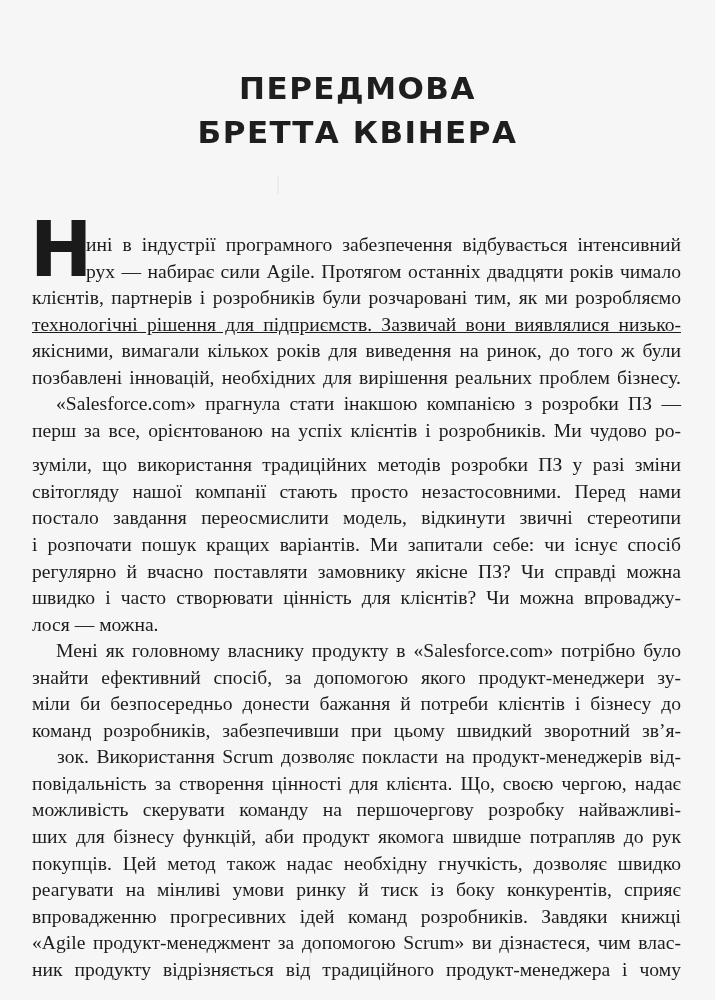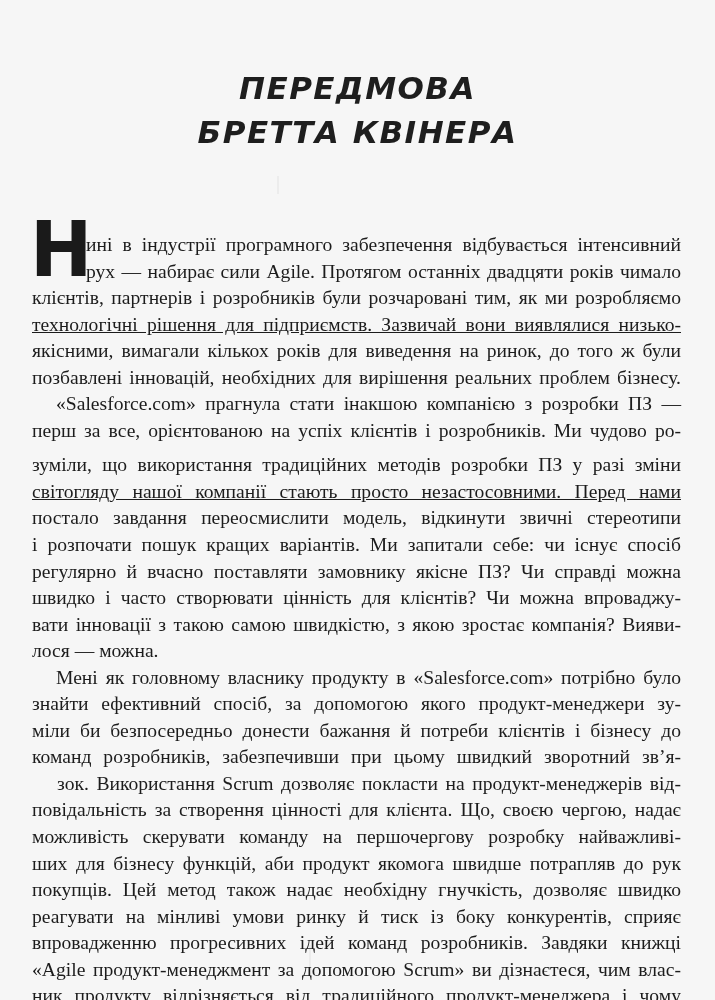--- a/index.html
+++ b/index.html
@@ -19,21 +19,20 @@
     left: 0;
     top: 66px;
     width: 715px;
     text-align: center;
     font-family: "DejaVu Sans", sans-serif;
     font-weight: bold;
     font-size: 31px;
     line-height: 44px;
     letter-spacing: 1.5px;
     color: #1e1e1e;
-    font-style: italic;
   }
   .title div { white-space: nowrap; }
   .faint-mark {
     position: absolute;
     width: 2px;
     background: #ececec;
   }
   .dropcap {
     position: absolute;
     left: 30px;
@@ -96,26 +95,25 @@
     <span class="line" style="white-space: normal; word-spacing: 0px;">клієнтів, партнерів і розробників були розчаровані тим, як ми розробляємо</span>
     <span class="line" style="white-space: normal; word-spacing: 0px; text-decoration: underline;">технологічні рішення для підприємств. Зазвичай вони виявлялися низько-</span>
     <span class="line" style="white-space: normal; word-spacing: 0px;">якісними, вимагали кількох років для виведення на ринок, до того ж були</span>
     <span class="line" style="white-space: normal; word-spacing: 0px;">позбавлені інновацій, необхідних для вирішення реальних проблем бізнесу.</span>
   </div>
 
   <div>
     <span class="line para-start" style="white-space: normal; word-spacing: 0px;">«Salesforce.com» прагнула стати інакшою компанією з розробки ПЗ —</span>
     <span class="line" style="white-space: normal; word-spacing: 0px;">перш за все, орієнтованою на успіх клієнтів і розробників. Ми чудово ро-</span>
     <span class="line" style="white-space: normal; word-spacing: 0px; margin-top: 8px;">зуміли, що використання традиційних методів розробки ПЗ у разі зміни</span>
-    <span class="line" style="white-space: normal; word-spacing: 0px; text-decoration: underline;">світогляду нашої компанії стають просто незастосовними. Перед нами</span>
+    <span class="line" style="white-space: normal; word-spacing: 0px;">світогляду нашої компанії стають просто незастосовними. Перед нами</span>
     <span class="line" style="white-space: normal; word-spacing: 0px;">постало завдання переосмислити модель, відкинути звичні стереотипи</span>
     <span class="line" style="white-space: normal; word-spacing: 0px;">і розпочати пошук кращих варіантів. Ми запитали себе: чи існує спосіб</span>
     <span class="line" style="white-space: normal; word-spacing: 0px;">регулярно й вчасно поставляти замовнику якісне ПЗ? Чи справді можна</span>
     <span class="line" style="white-space: normal; word-spacing: 0px;">швидко і часто створювати цінність для клієнтів? Чи можна впроваджу-</span>
-    <span class="line" style="white-space: normal; word-spacing: 0px;">вати інновації з такою самою швидкістю, з якою зростає компанія? Вияви-</span>
     <span class="line last" style="white-space: normal; word-spacing: 0px;">лося — можна.</span>
   </div>
 
   <div>
     <span class="line para-start" style="white-space: normal; word-spacing: 0px;">Мені як головному власнику продукту в «Salesforce.com» потрібно було</span>
     <span class="line" style="white-space: normal; word-spacing: 0px;">знайти ефективний спосіб, за допомогою якого продукт-менеджери зу-</span>
     <span class="line" style="white-space: normal; word-spacing: 0px;">міли би безпосередньо донести бажання й потреби клієнтів і бізнесу до</span>
     <span class="line" style="white-space: normal; word-spacing: 0px;">команд розробників, забезпечивши при цьому швидкий зворотний зв’я-</span>
     <span class="line" style="white-space: normal; word-spacing: 0px; margin-left: 25px;">зок. Використання Scrum дозволяє покласти на продукт-менеджерів від-</span>
     <span class="line" style="white-space: normal; word-spacing: 0px;">повідальність за створення цінності для клієнта. Що, своєю чергою, надає</span>

